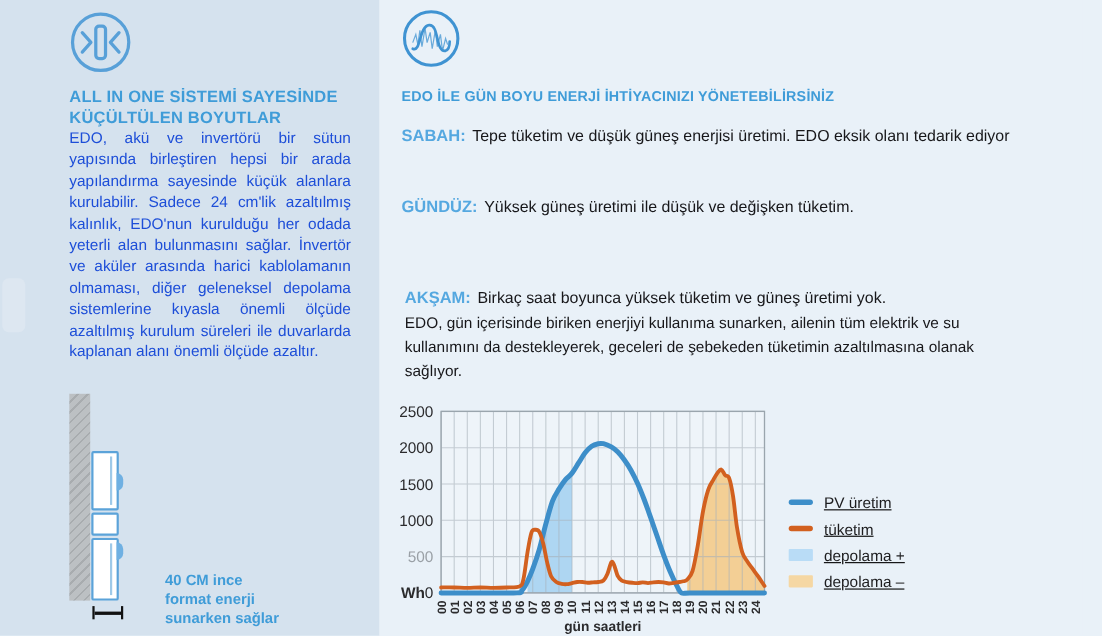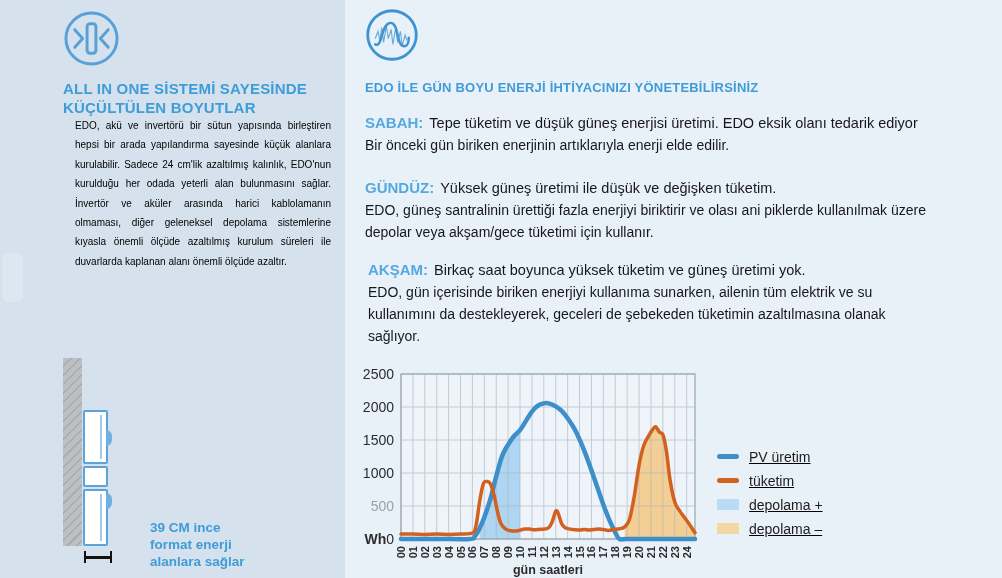--- a/index.html
+++ b/index.html
@@ -5,22 +5,22 @@
   html,body{margin:0;padding:0;background:#e9f1f8;}
   .page{position:relative;width:984px;height:578px;overflow:hidden;
         font-family:"Liberation Sans",sans-serif;}
   
   .left-panel{position:absolute;left:0;top:0;width:345px;height:578px;background:#d5e2ee;}
   .edge-tab{position:absolute;left:2px;top:253px;width:21px;height:49px;background:#dde7f1;border-radius:6px;}
   .icon-wrap{position:absolute;}
   .compress-icon-wrap{left:62px;top:9px;width:59px;height:59px;}
   .left-heading{position:absolute;left:63px;top:79px;width:264px;font-weight:bold;font-size:15px;
         line-height:19px;color:#3f9cd8;letter-spacing:.2px;}
-  .left-body{position:absolute;left:63px;top:116px;width:256px;font-size:10px;line-height:19.4px;
-        color:#000000;text-align:justify;margin-left:12px;}
+  .left-body{position:absolute;left:63px;top:116px;width:256px;font-size:14px;line-height:19.4px;
+        color:#1d4ed8;text-align:justify;}
   .wall{position:absolute;left:63px;top:358px;width:19px;height:188px;
         background:repeating-linear-gradient(135deg,#bcc0c3 0 5px,#a8acaf 5px 6.5px);}
   .dev-box{position:absolute;left:83px;width:25px;background:#ffffff;border:2px solid #5ba3d9;
         border-radius:2px;box-sizing:border-box;}
   .b1{top:410px;height:54px;} .b2{top:466px;height:21px;} .b3{top:489px;height:57px;}
   .seam{position:absolute;left:100px;width:2px;background:#9ec9e8;}
   .s1{top:415px;height:44px;} .s2{top:494px;height:47px;}
   .bump{position:absolute;left:106px;width:6px;height:16px;background:#6fb0e2;border-radius:0 6px 6px 0;}
   .p1{top:430px;} .p2{top:493px;}
   .dim{position:absolute;left:84px;top:551px;width:24px;height:12px;
@@ -69,45 +69,43 @@
     <div class="dev-box b1"></div>
     <div class="dev-box b2"></div>
     <div class="dev-box b3"></div>
     <div class="seam s1"></div>
     <div class="seam s2"></div>
     <div class="bump p1"></div>
     <div class="bump p2"></div>
     <div class="dim"></div>
 
     <div class="caption">
-      <span>39 CM ince</span>
+      <span>40 CM ince</span>
       <span>format enerji</span>
-      <span>alanlara sağlar</span>
+      <span>sunarken sağlar</span>
     </div>
   </div>
 
   <div class="right-panel">
     <div class="icon-wrap wave-icon-wrap">
       <svg viewBox="0 0 60 60" width="56" height="56">
         <circle cx="30" cy="30" r="26" fill="none" stroke="#3f93d2" stroke-width="3"></circle>
         <path d="M 12 40 C 20 44 18 18 28 17 C 38 16 34 44 44 42 C 47 41 48 36 48 33" fill="none" stroke="#3f93d2" stroke-width="2.6" stroke-linecap="round"></path>
         <polyline points="12,34 15,26 17,36 19,22 21,38 24,20 26,34 29,24 31,40 34,22 36,38 39,26 41,42 44,30 46,36" fill="none" stroke="#3f93d2" stroke-width="1.2" opacity="0.75"></polyline>
       </svg>
     </div>
 
     <div class="right-heading">EDO İLE GÜN BOYU ENERJİ İHTİYACINIZI YÖNETEBİLİRSİNİZ</div>
 
     <div class="period sabah">
       <span class="plabel">SABAH:</span><span class="lead">Tepe tüketim ve düşük güneş enerjisi üretimi. EDO eksik olanı tedarik ediyor</span>
-      <div class="pbody">Bir önceki gün biriken enerjinin artıklarıyla enerji elde edilir.</div>
     </div>
 
     <div class="period gunduz">
       <span class="plabel">GÜNDÜZ:</span><span class="lead">Yüksek güneş üretimi ile düşük ve değişken tüketim.</span>
-      <div class="pbody">EDO, güneş santralinin ürettiği fazla enerjiyi biriktirir ve olası ani piklerde kullanılmak üzere depolar veya akşam/gece tüketimi için kullanır.</div>
     </div>
 
     <div class="period aksam">
       <span class="plabel">AKŞAM:</span><span class="lead">Birkaç saat boyunca yüksek tüketim ve güneş üretimi yok.</span>
       <div class="pbody">EDO, gün içerisinde biriken enerjiyi kullanıma sunarken, ailenin tüm elektrik ve su kullanımını da destekleyerek, geceleri de şebekeden tüketimin azaltılmasına olanak sağlıyor.</div>
     </div>
 
     <div class="chart" id="chart"><svg viewBox="0 0 350 216" width="350" height="216">
           <rect x="44" y="12" width="294" height="165" fill="#eef4f9"></rect>
           <path d="M 122.5587044534413 166.44 C 123.35222672064778 164.57 125.5344129554656 160.06 127.31983805668017 155.22 C 129.10526315789474 150.38 131.28744939271255 144.22 133.27125506072875 137.4 C 135.25506072874495 130.58 137.23886639676113 121.56 139.22267206477733 114.3 C 141.20647773279353 107.03999999999999 143.1902834008097 99.12 145.1740890688259 93.84 C 147.1578947368421 88.56 149.14170040485828 85.92 151.1255060728745 82.62 C 153.1093117408907 79.32000000000001 155.0931174089069 76.46000000000001 157.0769230769231 74.04 C 159.0607287449393 71.62 162.03643724696354 69.09 163.02834008097165 68.1 L 163.02834008097165 177 L 122.5587044534413 177 Z" fill="#aed6f2" stroke="none"></path>

